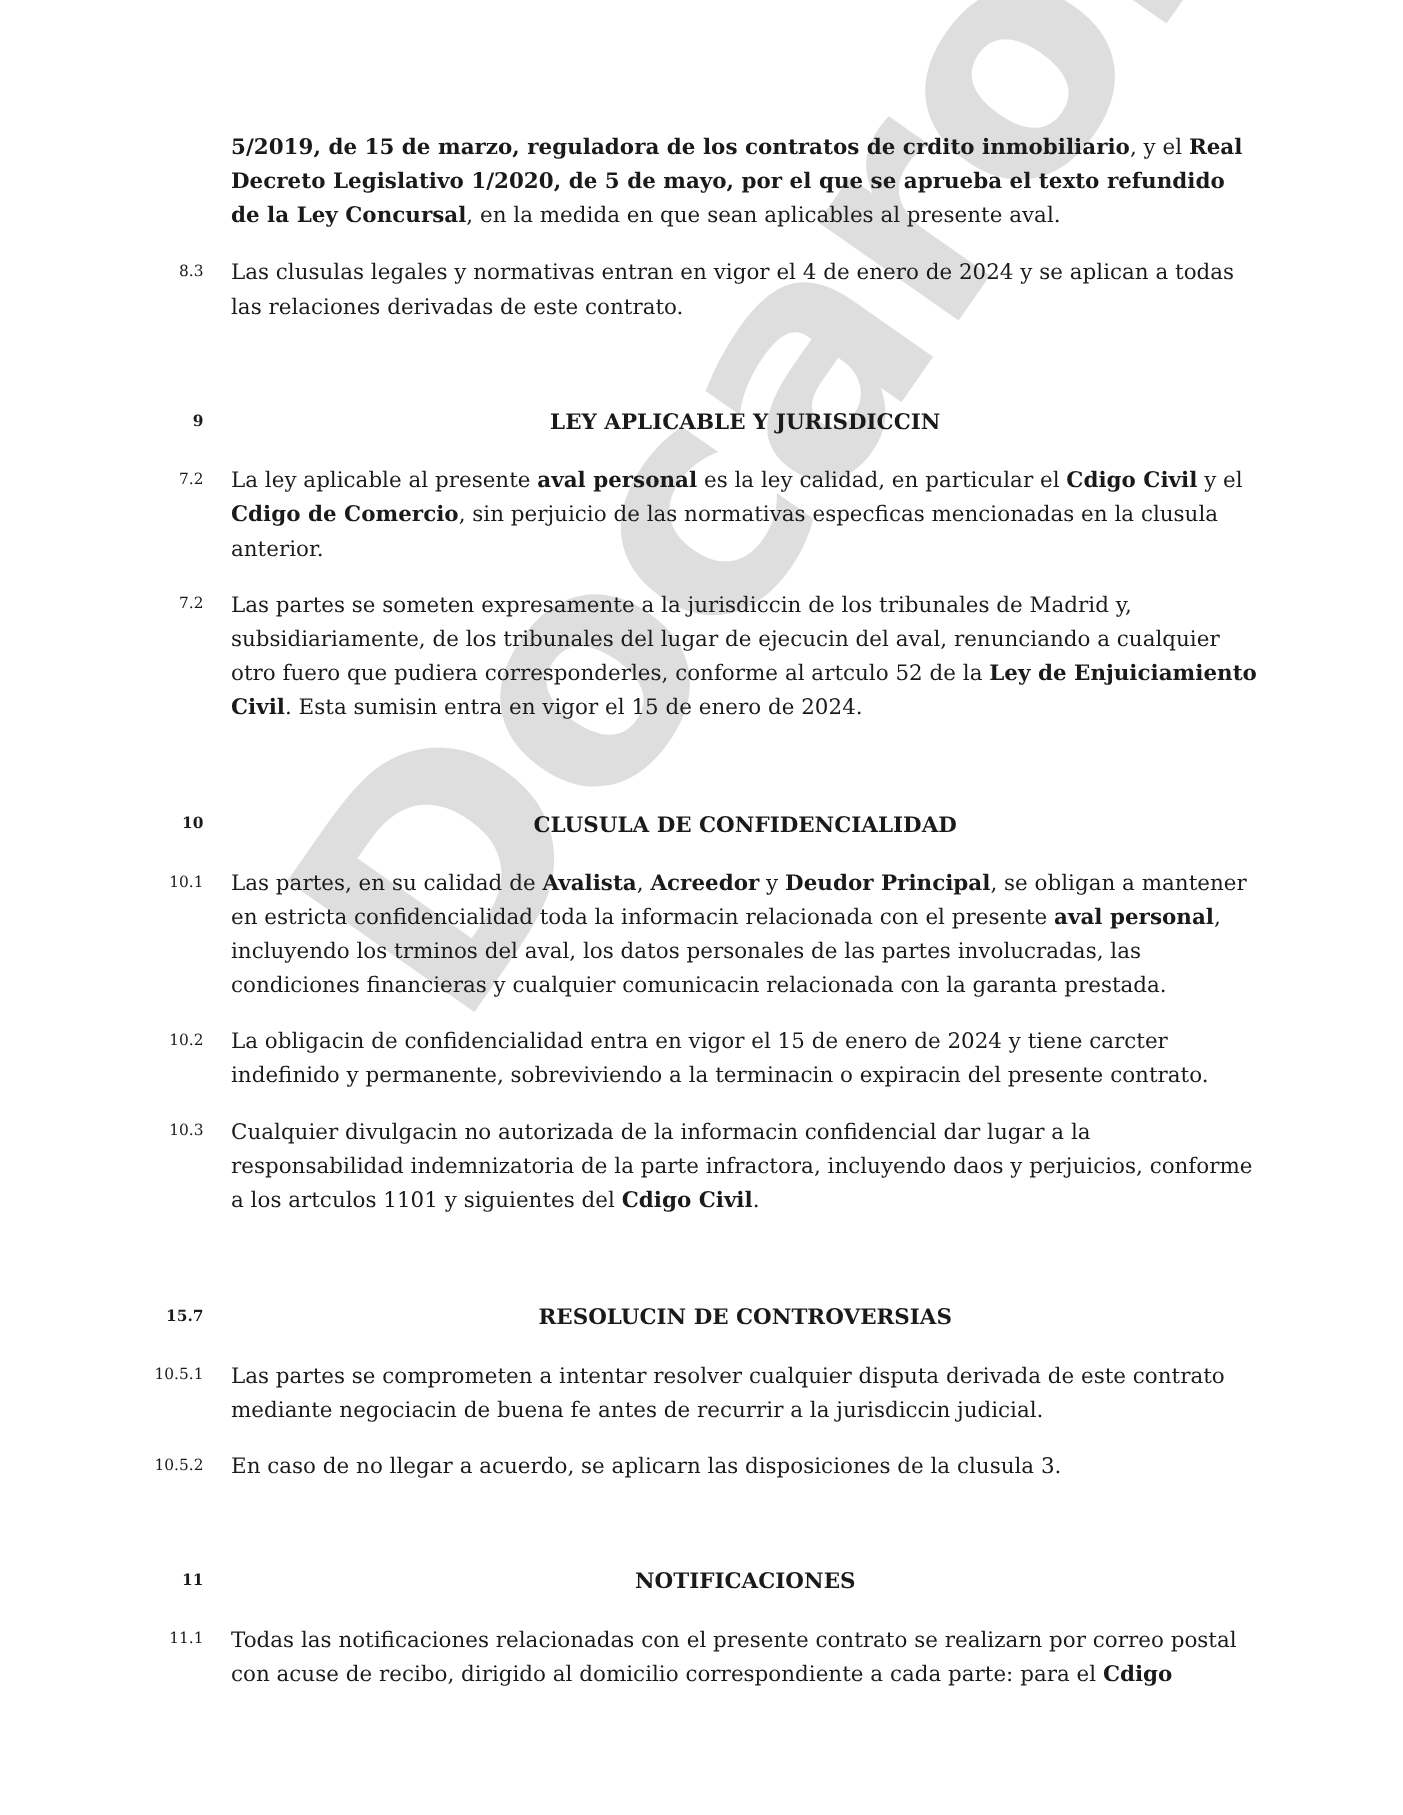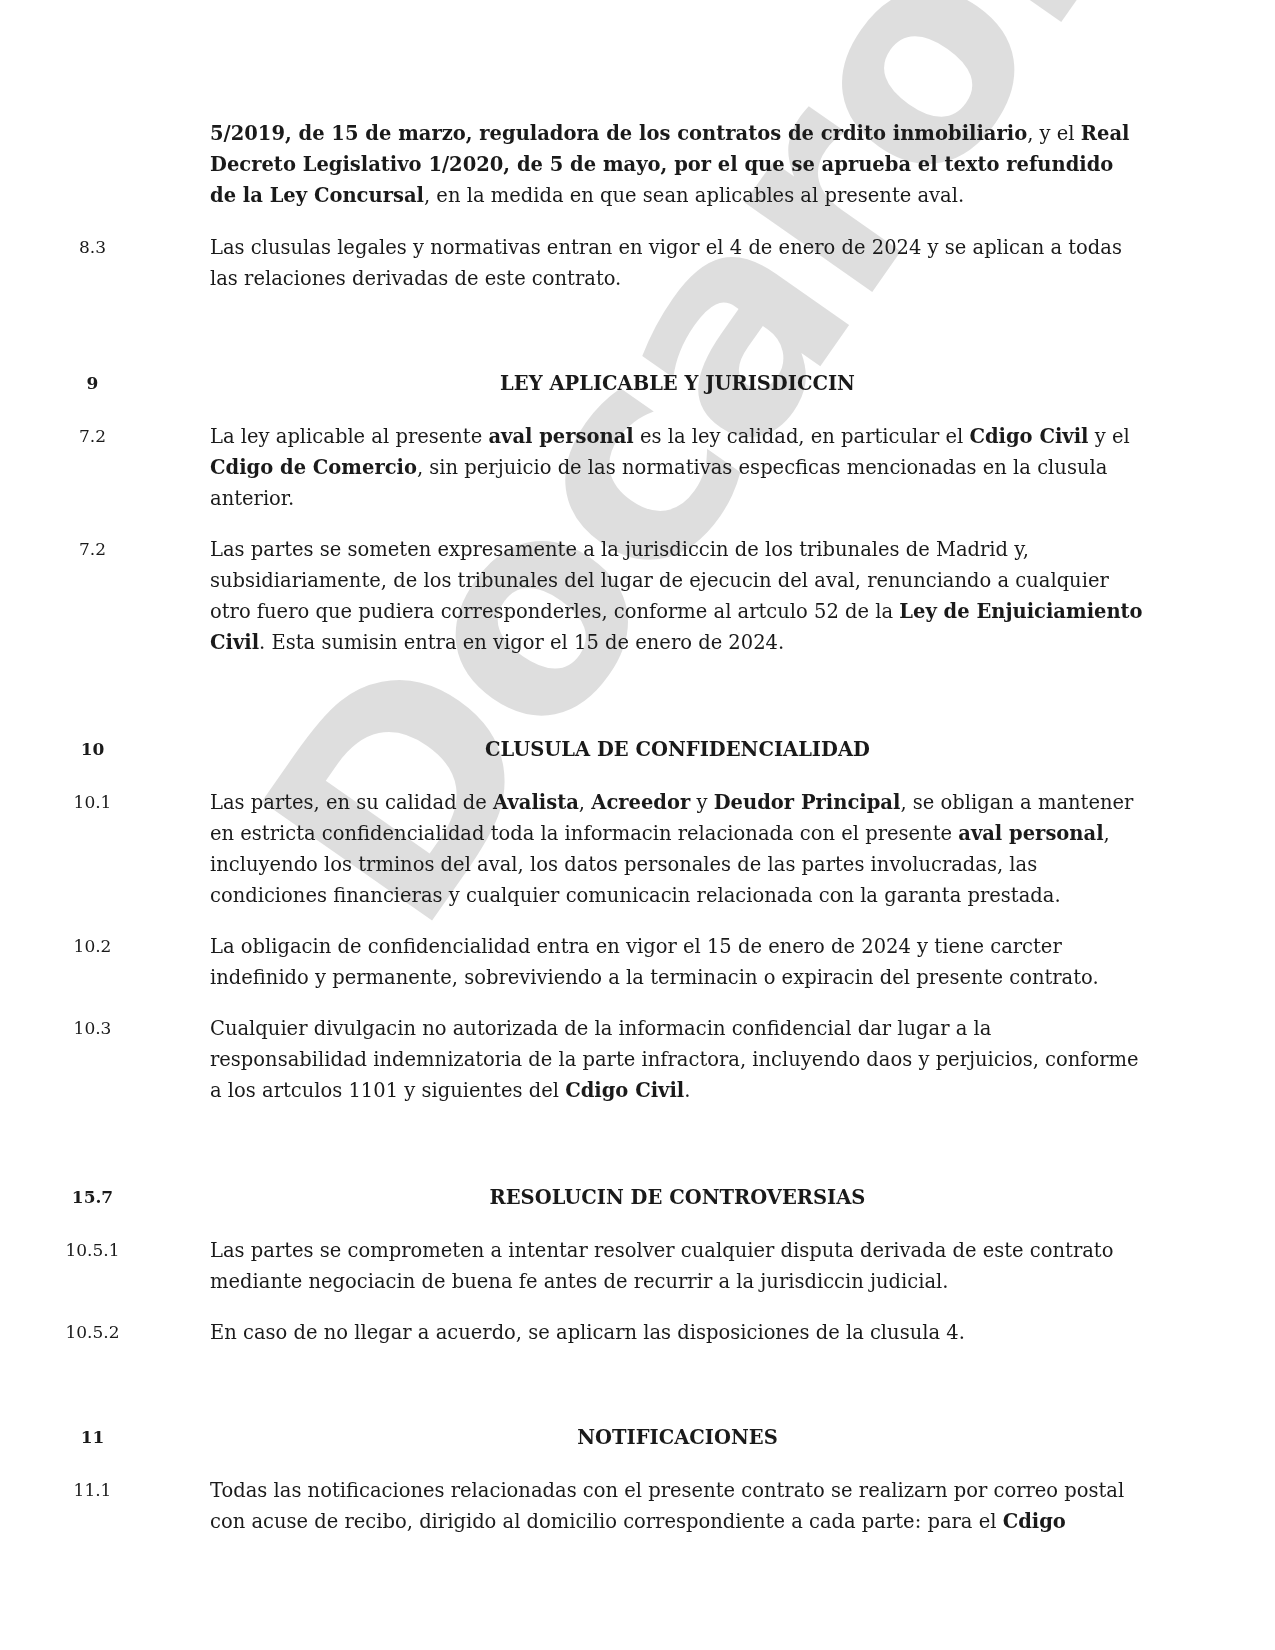--- a/index.html
+++ b/index.html
@@ -1,21 +1,21 @@
 <!DOCTYPE html>
 <html><head>
 <meta charset="utf-8">
 <style>
   html, body { margin: 0; padding: 0; background: #ffffff; }
   body { width: 1275px; height: 1650px; position: relative; overflow: hidden;
          font-family: "DejaVu Serif", serif; color: #1a1a1a; }
   .page { position: absolute; left: 0; top: 0; width: 1275px; height: 1650px; }
   .block { position: absolute; left: 0; width: 1275px; }
-  .num { position: absolute; width: 185px; left: 0; text-align: center;
-         font-size: 17px; line-height: 31px; }
+  .num { position: absolute; width: 185px; left: 0; text-align: right;
+         font-size: 14px; line-height: 31px; }
   .num.bold { font-weight: bold; }
   .text { position: absolute; left: 210px; width: 935px;
           font-size: 19.5px; line-height: 31px; }
   .heading .text { font-weight: bold; text-align: center; }
   b { font-weight: bold; }
   .watermark { position: absolute; left: 0; top: 0; width: 1275px; height: 1650px;
                pointer-events: none; z-index: 0; }
   .content { position: absolute; left: 0; top: 0; width: 1275px; height: 1650px; z-index: 1; }
   .watermark-text { position: absolute; left: 200px; top: 790px;
                     font-family: "DejaVu Sans", sans-serif; font-weight: bold;
@@ -83,21 +83,21 @@
       <div class="text">RESOLUCIN DE CONTROVERSIAS</div>
     </div>
 
     <div class="block" style="top:1235px;">
       <div class="num">10.5.1</div>
       <div class="text"><span>Las partes se comprometen a intentar resolver cualquier disputa derivada de este contrato mediante negociacin de buena fe antes de recurrir a la jurisdiccin judicial.</span></div>
     </div>
 
     <div class="block" style="top:1317px;">
       <div class="num">10.5.2</div>
-      <div class="text"><span>En caso de no llegar a acuerdo, se aplicarn las disposiciones de la clusula 4.</span></div>
+      <div class="text"><span>En caso de no llegar a acuerdo, se aplicarn las disposiciones de la clusula 3.</span></div>
     </div>
 
     <div class="block heading" style="top:1422px;">
       <div class="num bold">11</div>
       <div class="text">NOTIFICACIONES</div>
     </div>
 
     <div class="block" style="top:1475px;">
       <div class="num">11.1</div>
       <div class="text"><span>Todas las notificaciones relacionadas con el presente contrato se realizarn por correo postal con acuse de recibo, dirigido al domicilio correspondiente a cada parte: para el </span><b>Cdigo</b></div>

